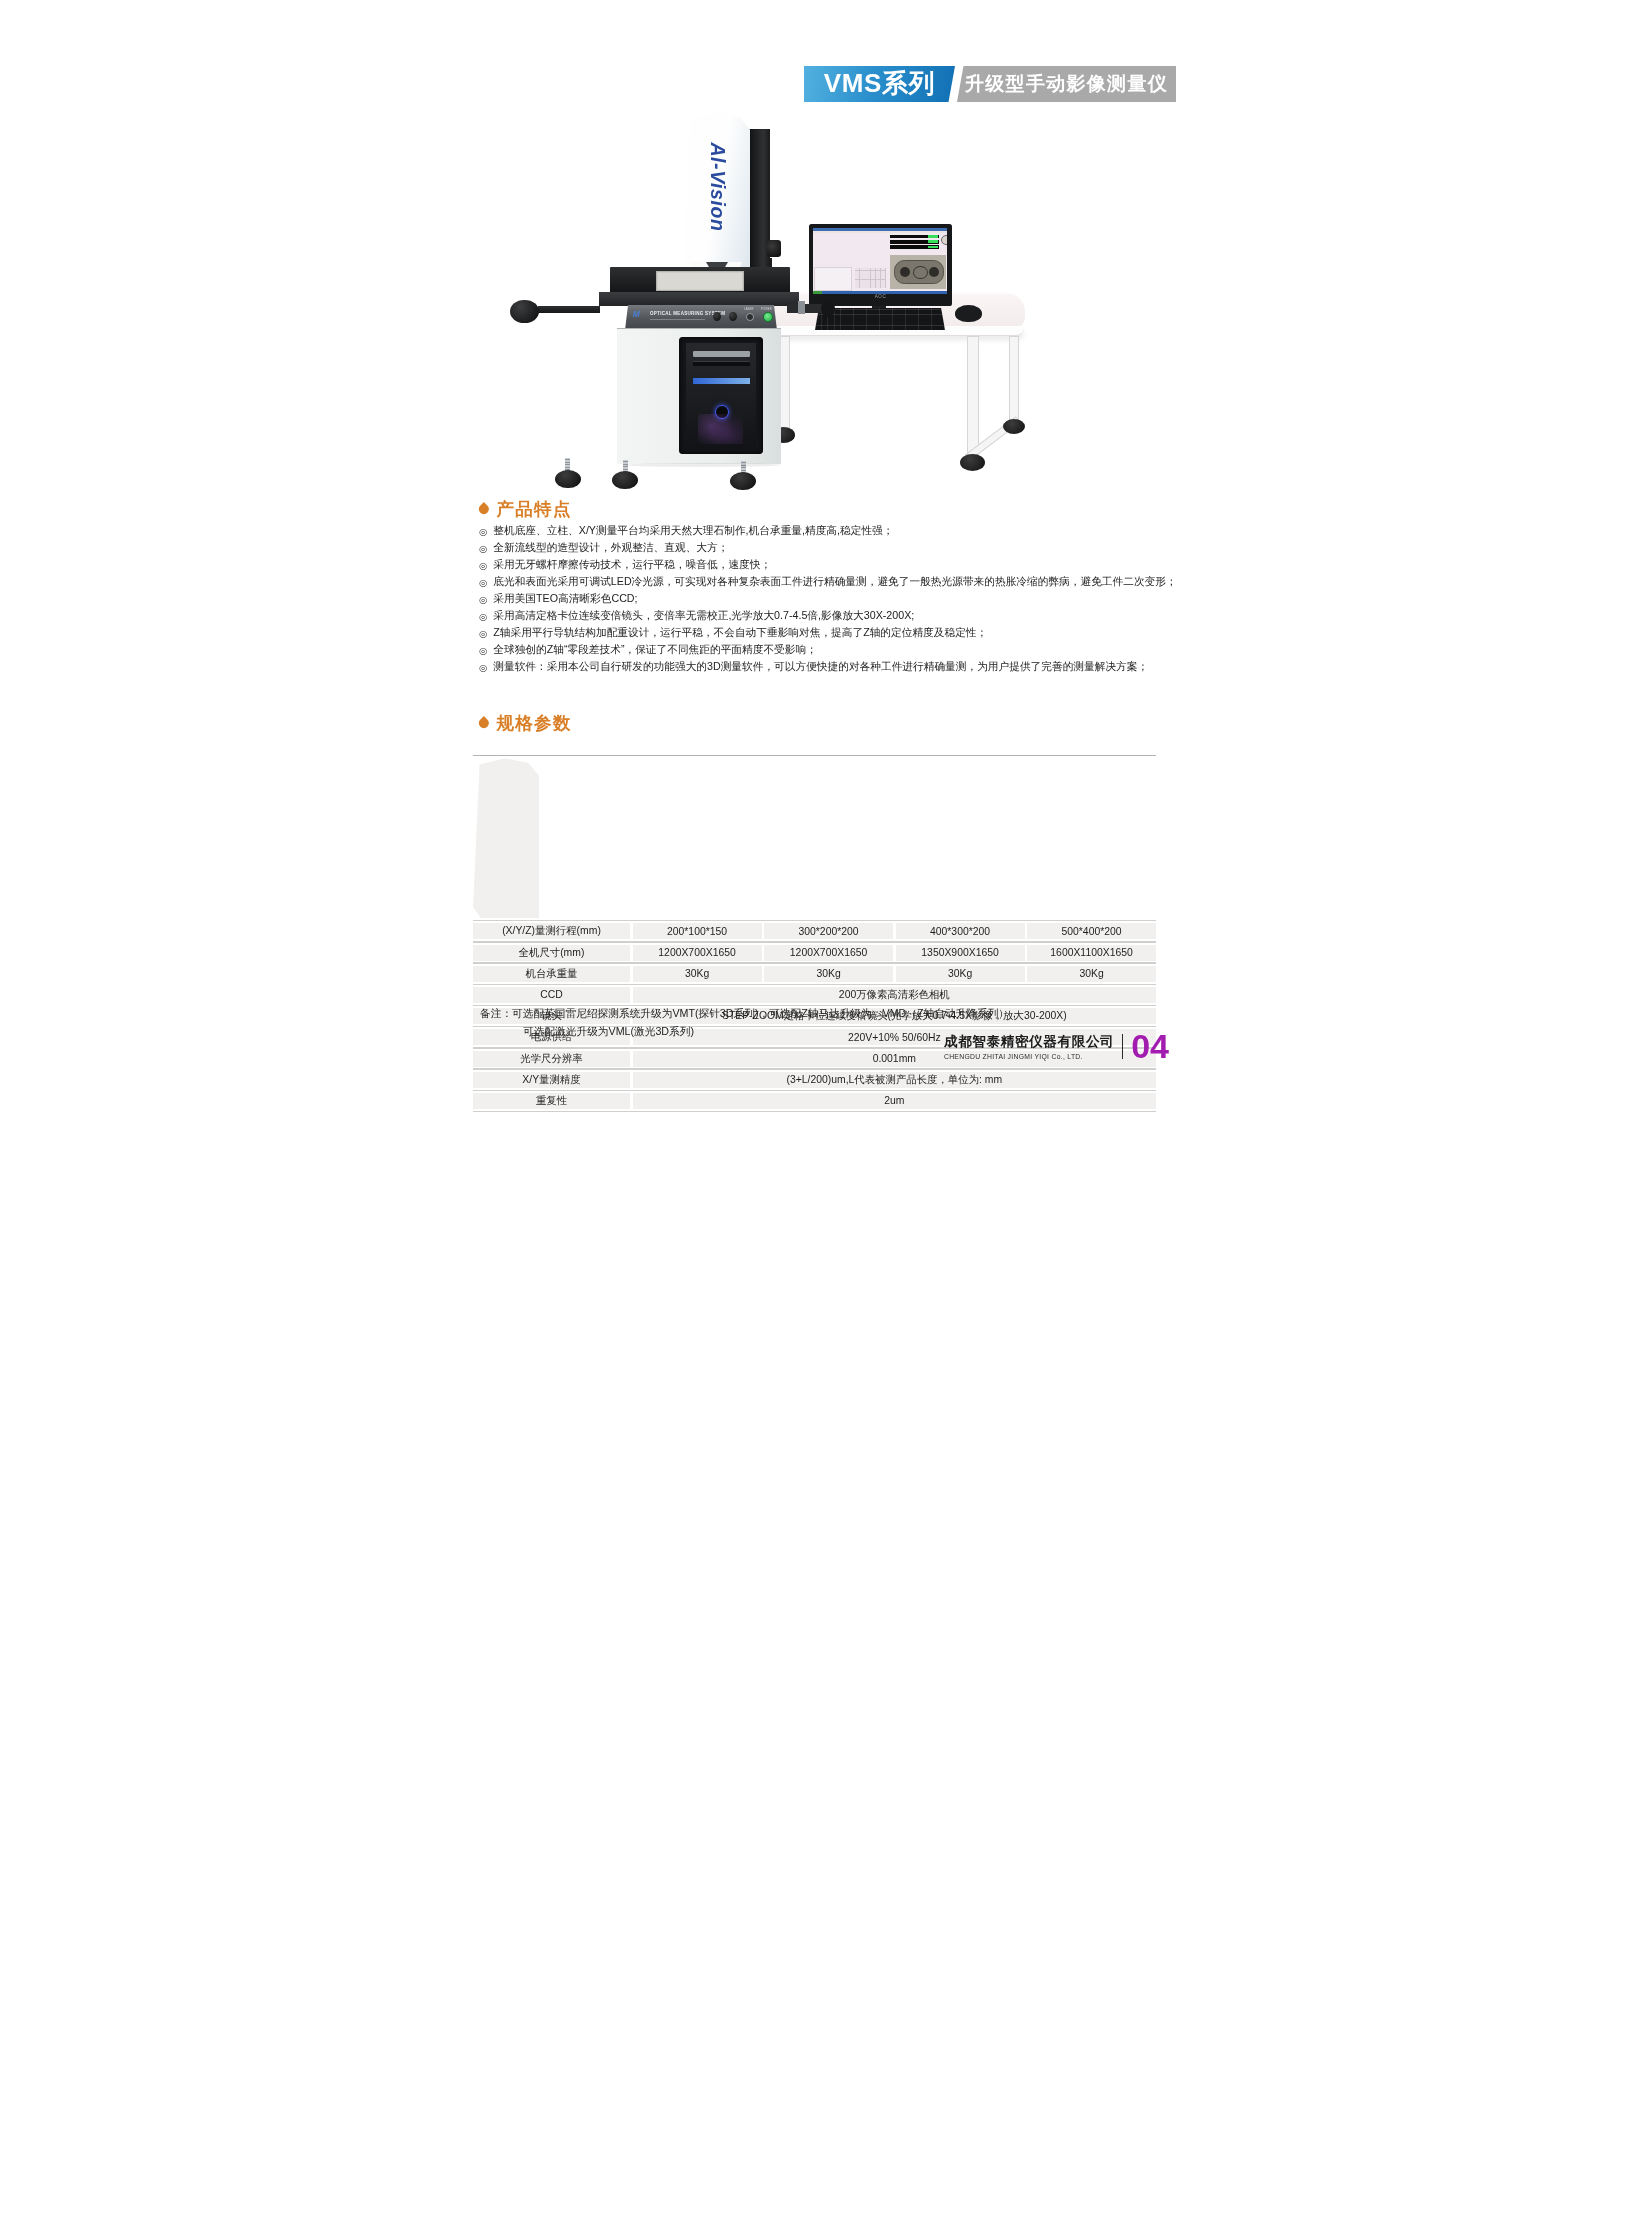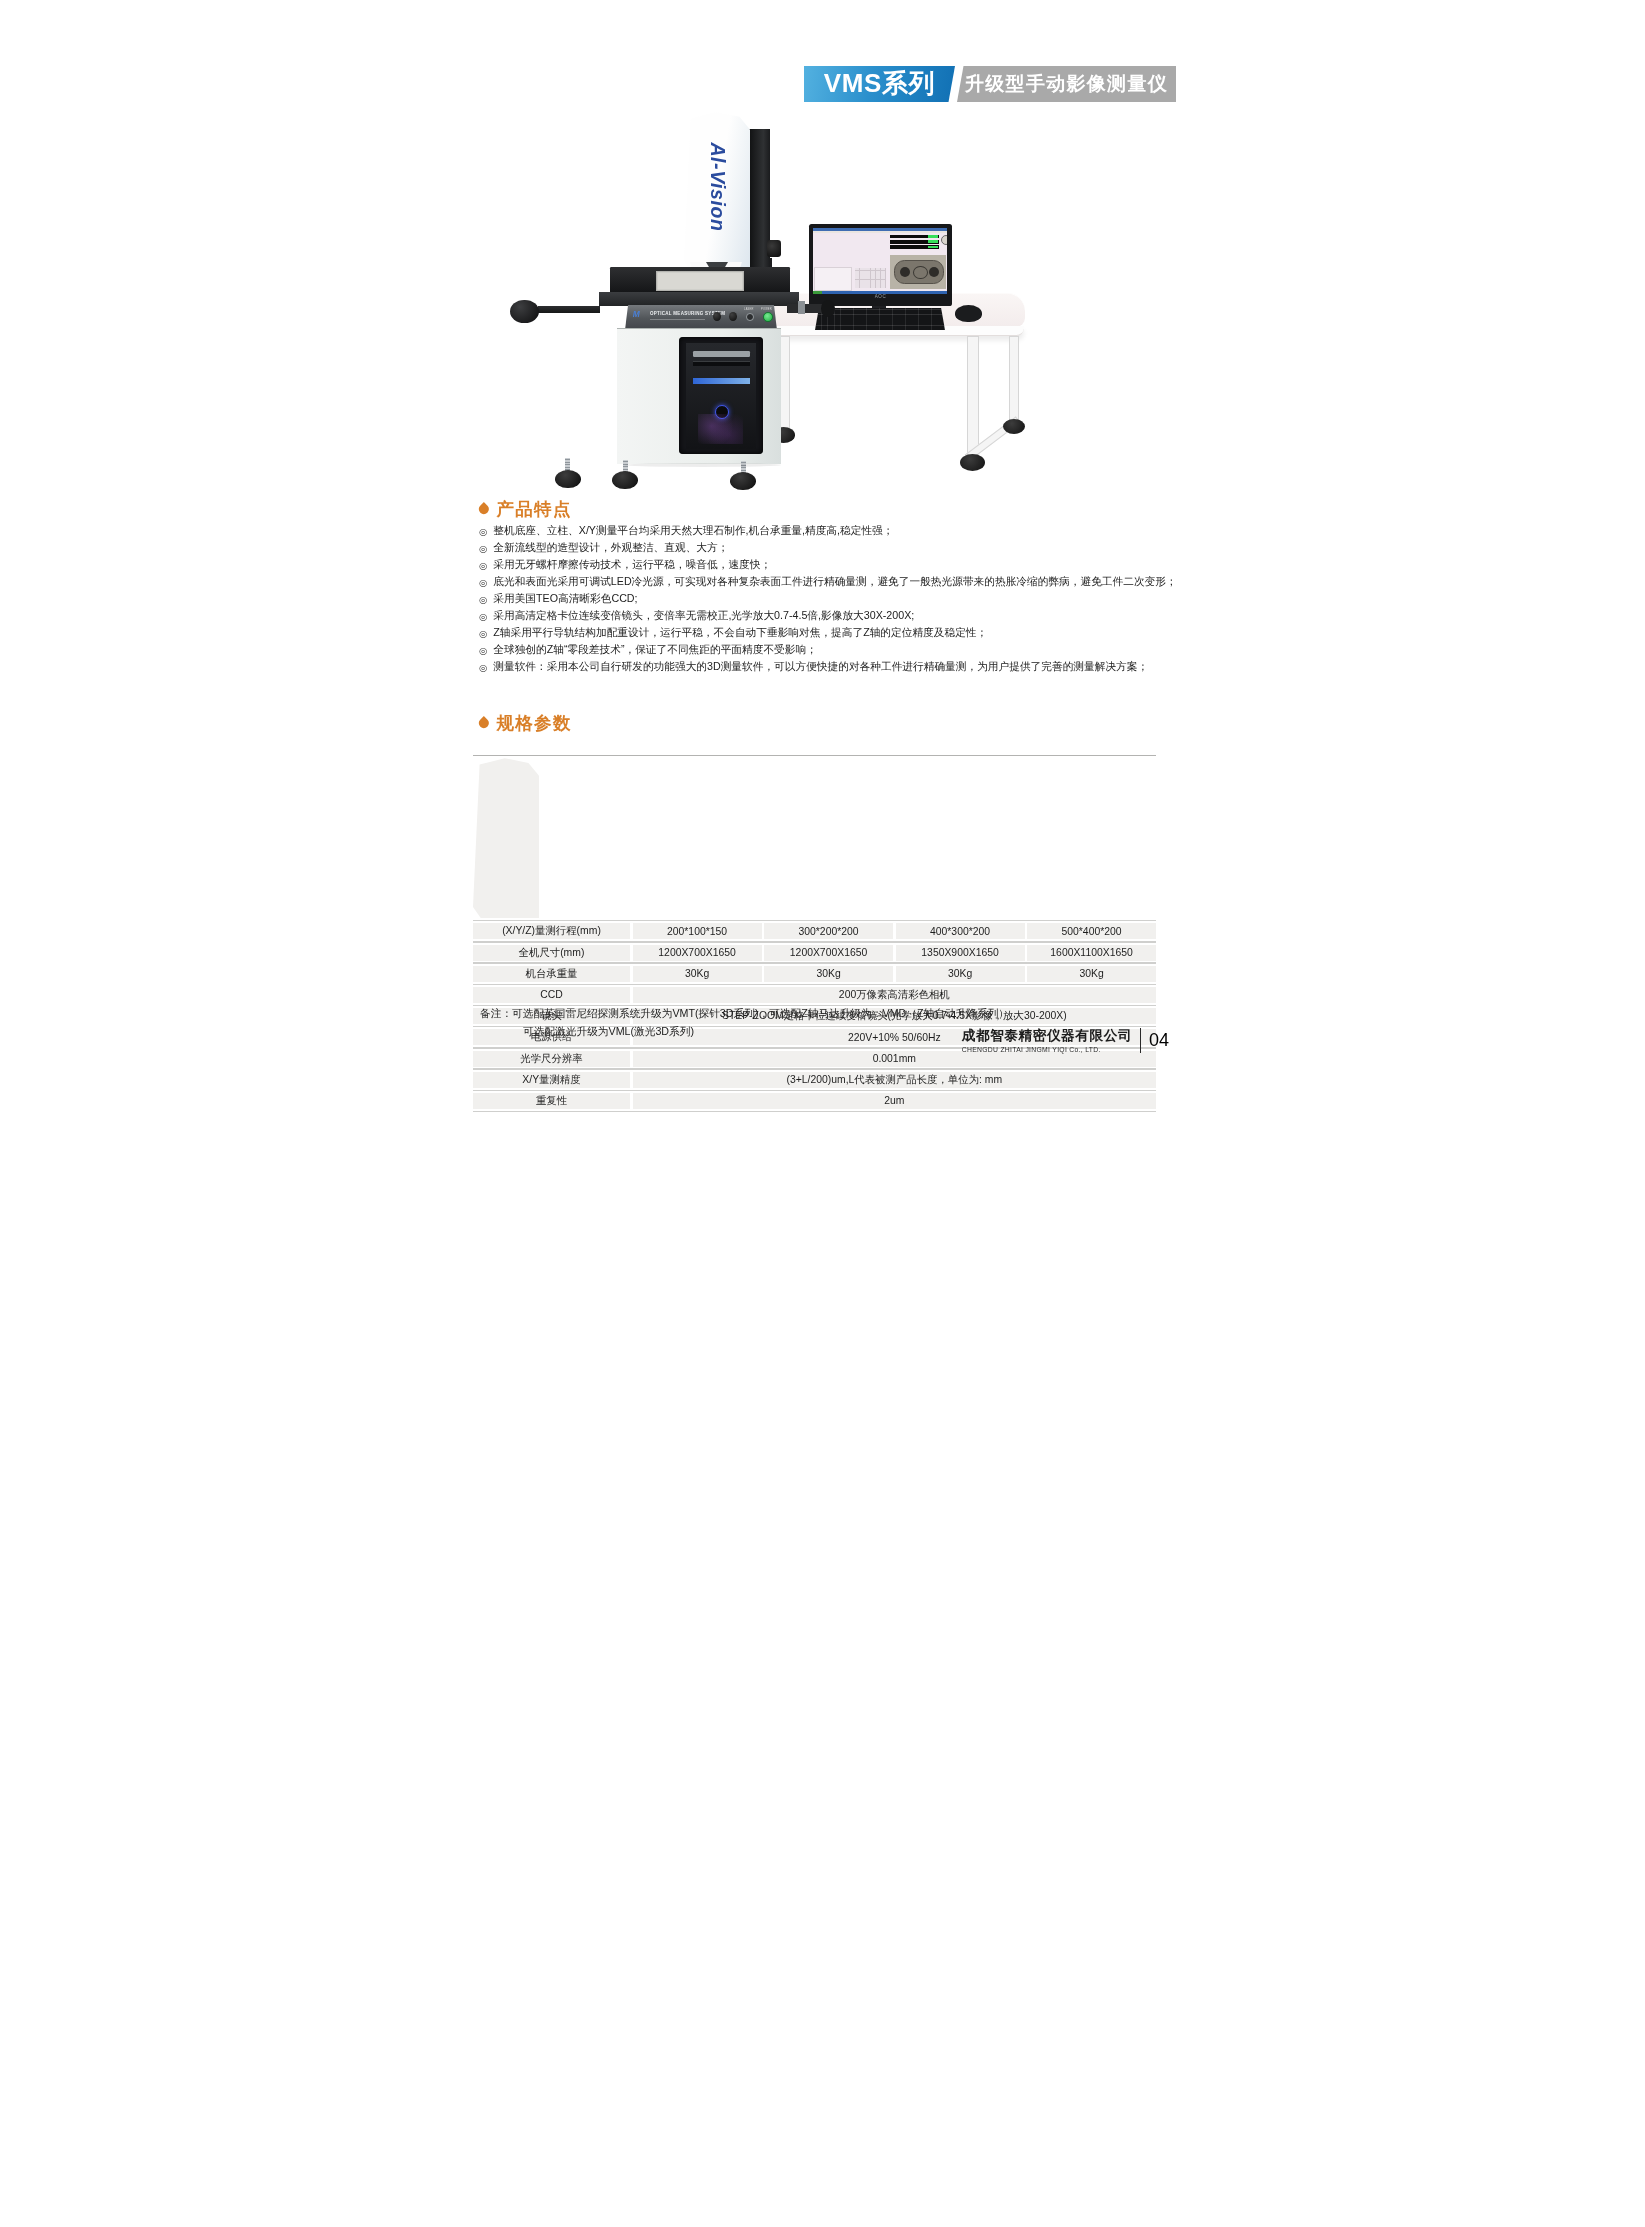--- a/index.html
+++ b/index.html
@@ -133,21 +133,21 @@
 
   .note{position:absolute;left:69px;top:1005px;font-size:10.7px;color:#212121;line-height:17.5px;}
   .note .l2{padding-left:43px;}
 
   
   .footer{position:absolute;right:65px;top:1027px;display:flex;align-items:center;gap:7.8px;}
   .f-co{text-align:left;}
   .f-cn{font-size:13.6px;font-weight:800;color:#1c1c1c;letter-spacing:0.6px;}
   .f-en{font-size:6.8px;color:#2a2a2a;letter-spacing:0.3px;margin-top:1.3px;}
   .f-div{width:1.3px;height:25px;background:#2a2a2a;}
-  .f-num{font-size:18px;font-weight:400;color:#000000;}
+  .f-num{font-size:34px;font-weight:700;color:#a21caf;}
 </style>
 </head>
 <body>
 
 <div class="page">
 
   <div class="banner-blue">
     <span>VMS系列</span>
   </div>
   <div class="banner-gray">

